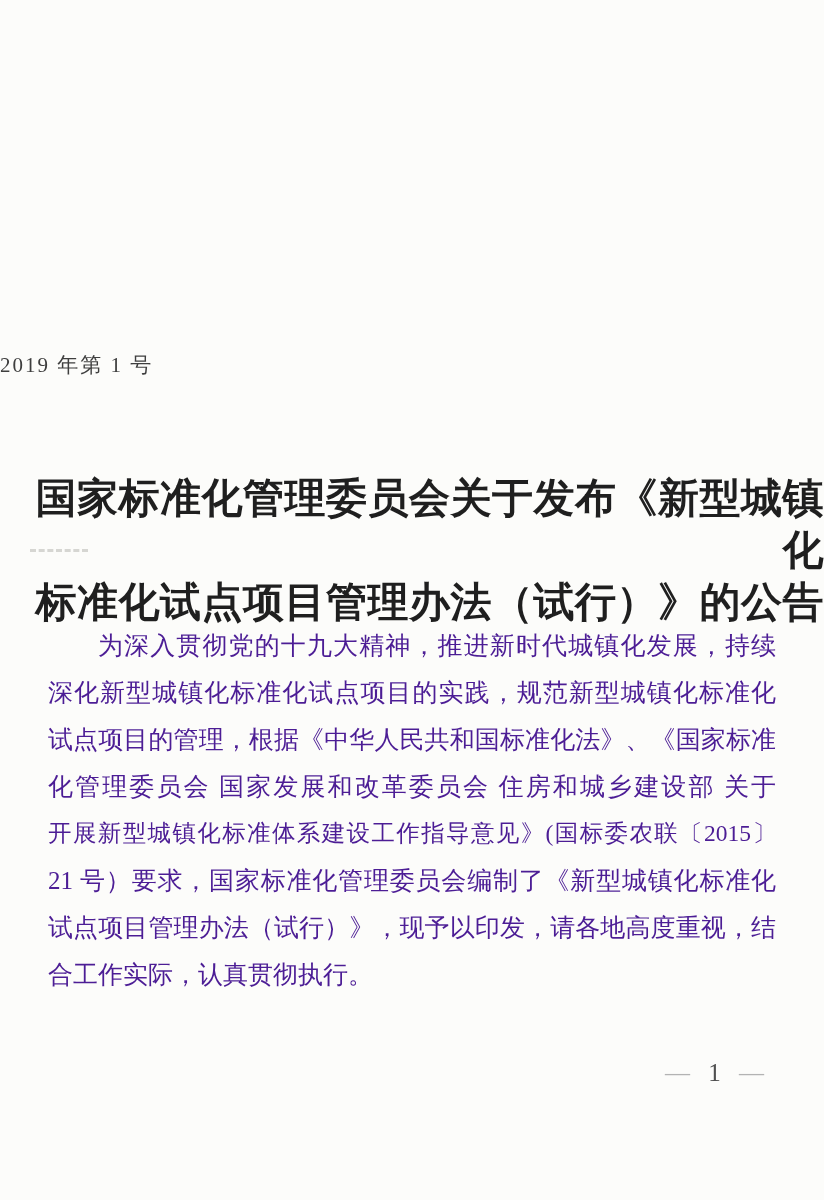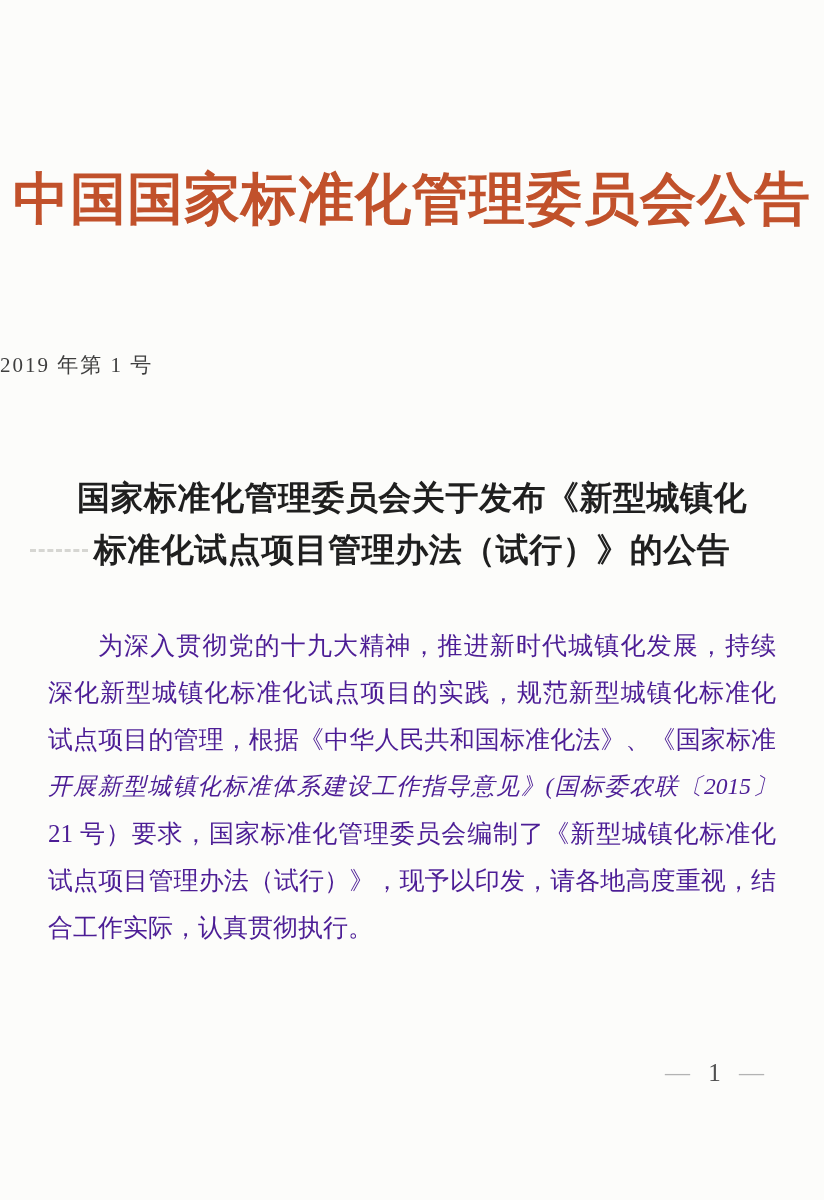--- a/index.html
+++ b/index.html
@@ -21,75 +21,75 @@
     white-space:nowrap;
   }
   .issue-number{
     position:absolute;top:348px;left:0;right:0;
     font-size:21px;line-height:34px;
     color:#3e3e3e;
     letter-spacing:2px;
   }
   .heading{
     position:absolute;top:472px;left:0;right:0;
-    text-align:center;
+    text-align:right;
     font-weight:700;
-    font-size:33px;line-height:52px;
+    font-size:41px;line-height:52px;
     color:#1f1f1f;
     letter-spacing:0.5px;
   }
   .body-block{
     position:absolute;top:622px;left:48px;width:728px;
     font-size:25px;line-height:47px;
     color:#4c1d95;
   }
   .body-line{
     height:47px;
     overflow:hidden;
     text-align:justify;
     text-align-last:justify;
     white-space:nowrap;
   }
   .body-line.indent{ text-indent:50px; }
-  .body-line.tight{ font-size:23.5px;font-style:italic; }
+  .body-line.tight{ font-size:23.5px; }
   .body-line.para-end{
     text-align:left;text-align-last:left;
   }
   .scan-dashes{
     position:absolute;top:549px;left:30px;width:58px;height:0;
     border-top:3px dashed #d6d6d2;
   }
   .page-number{
     position:absolute;top:1057px;right:60px;
     font-size:25px;line-height:32px;
     white-space:nowrap;
   }
   .page-number .dash{ color:#b3b3b3; }
   .page-number .num{ color:#4f4f4f;margin:0 12px; }
 </style>
 </head>
 <body>
 
 <div class="page">
 
-  <div class="doc-title">中国国家标准化管理委员会公告</div>
 
   <div class="issue-number">2019 年第 1 号</div>
 
   <div class="heading">
     <div>国家标准化管理委员会关于发布《新型城镇化</div>
     <div>标准化试点项目管理办法（试行）》的公告</div>
   </div>
 
   <div class="scan-dashes"></div>
 
   <div class="body-block">
     <div class="body-line indent">为深入贯彻党的十九大精神，推进新时代城镇化发展，持续</div>
     <div class="body-line">深化新型城镇化标准化试点项目的实践，规范新型城镇化标准化</div>
     <div class="body-line">试点项目的管理，根据《中华人民共和国标准化法》、《国家标准</div>
+    <div class="body-line">化管理委员会 国家发展和改革委员会 住房和城乡建设部 关于</div>
     <div class="body-line tight">开展新型城镇化标准体系建设工作指导意见》(国标委农联〔2015〕</div>
     <div class="body-line">21 号）要求，国家标准化管理委员会编制了《新型城镇化标准化</div>
     <div class="body-line">试点项目管理办法（试行）》，现予以印发，请各地高度重视，结</div>
     <div class="body-line para-end">合工作实际，认真贯彻执行。</div>
   </div>
 
   <div class="page-number">
     <span class="dash">—</span>
     <span class="num">1</span>
     <span class="dash">—</span>

